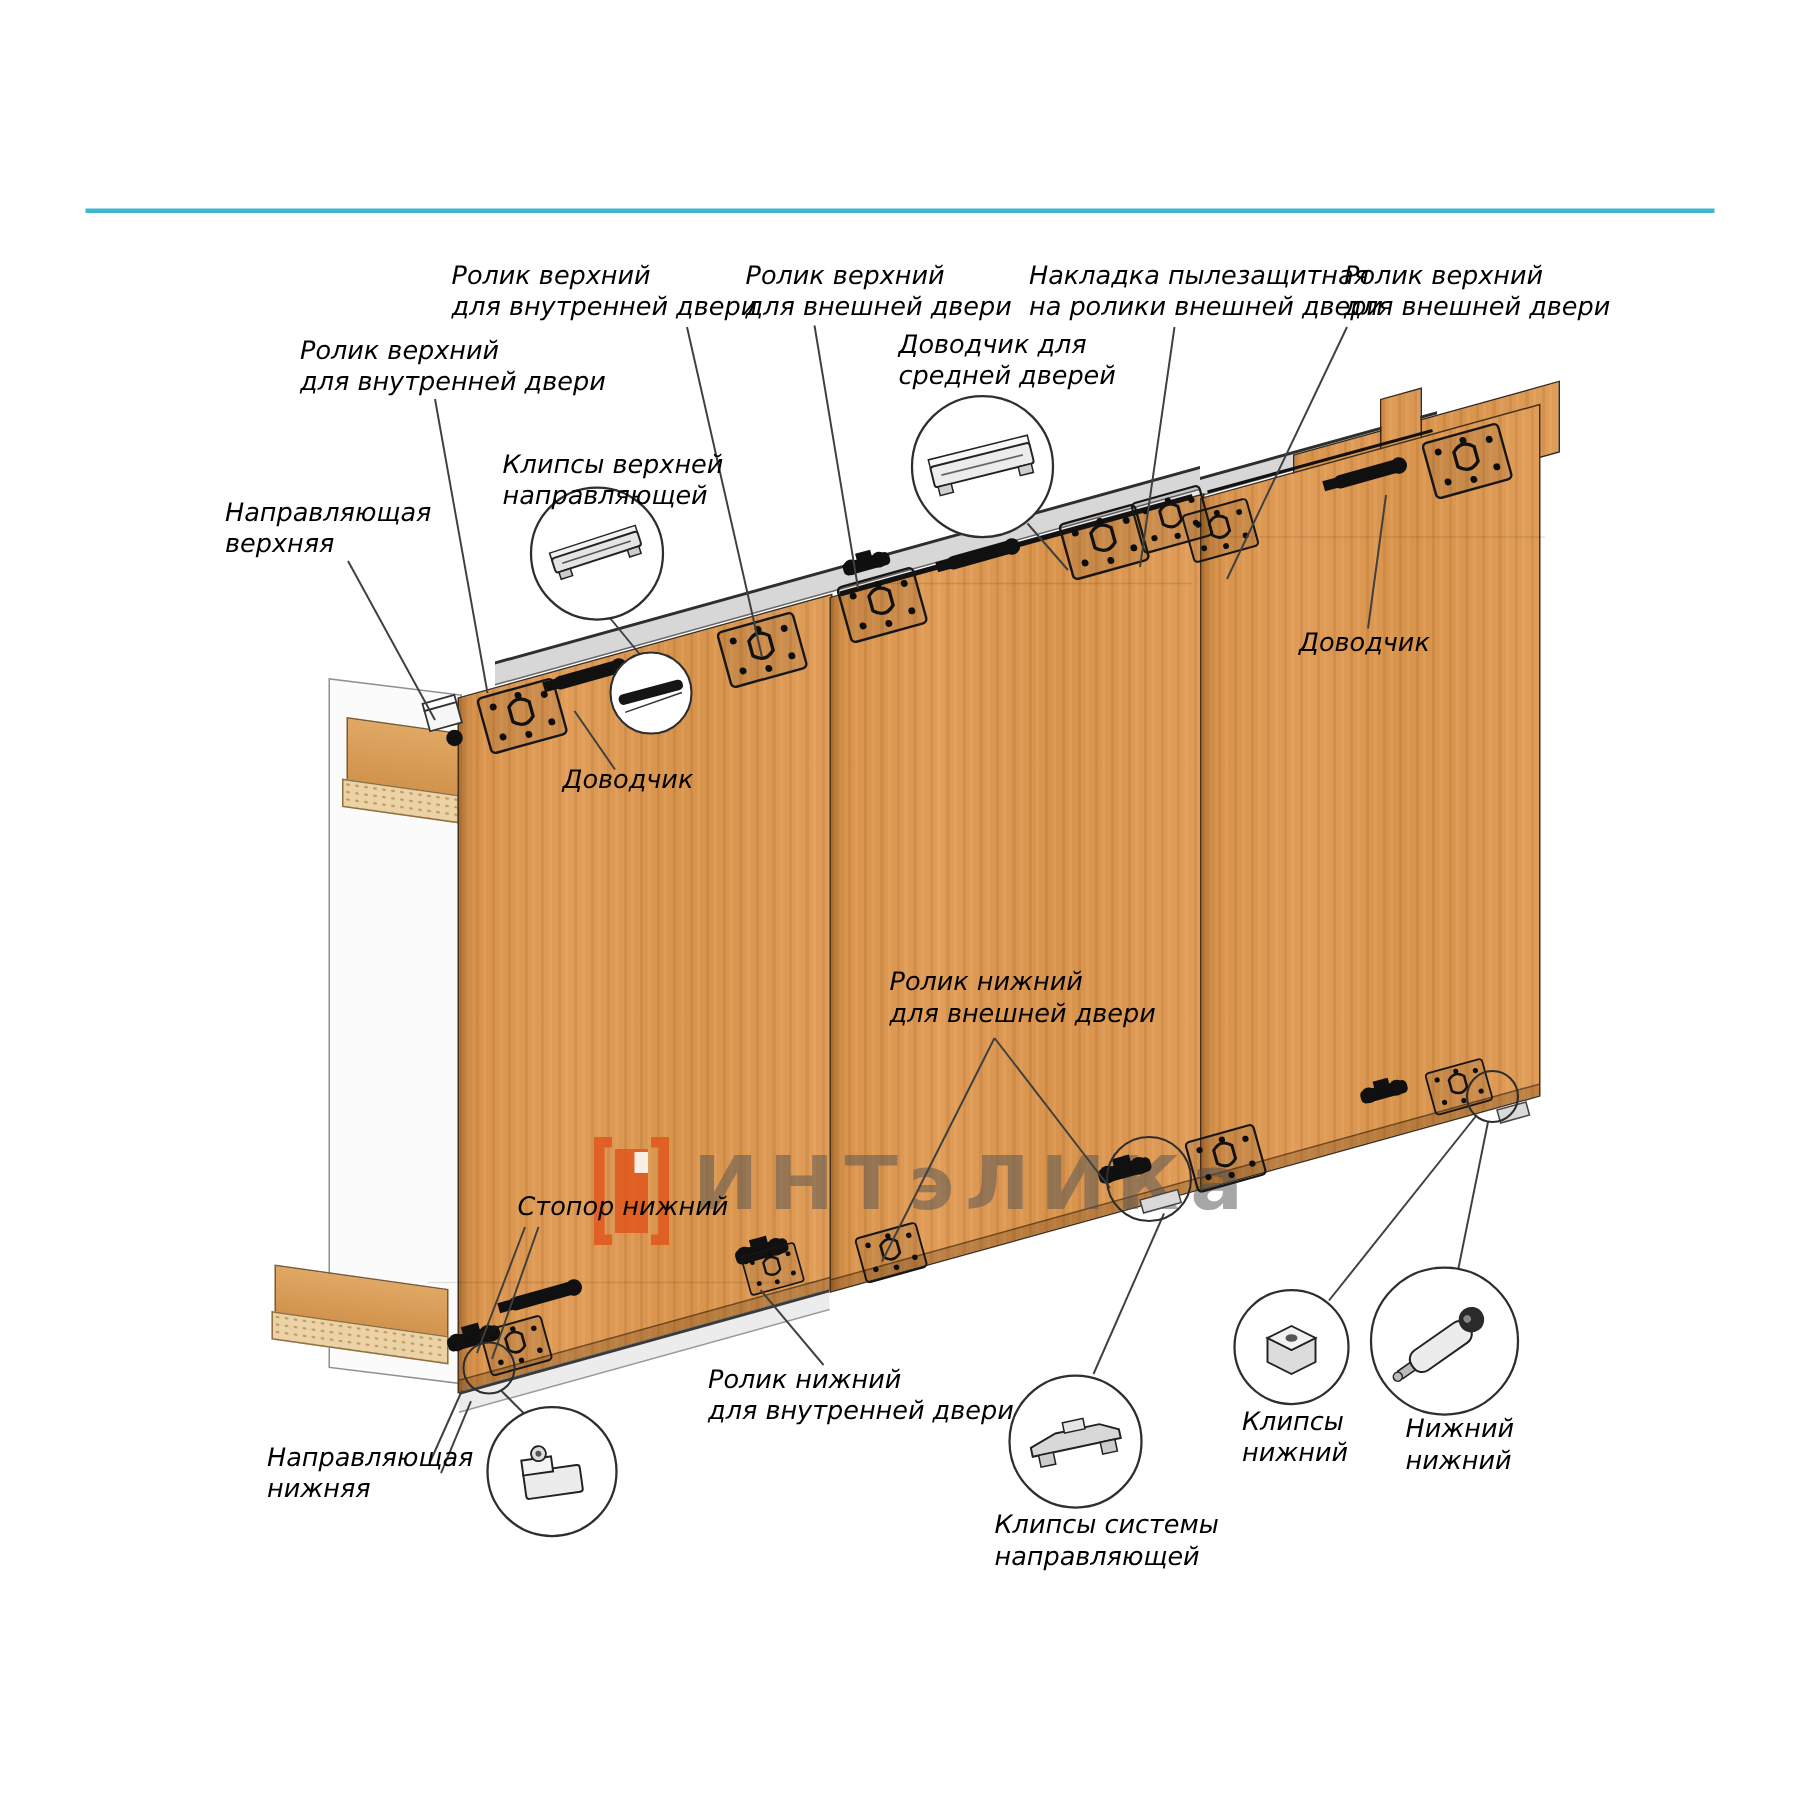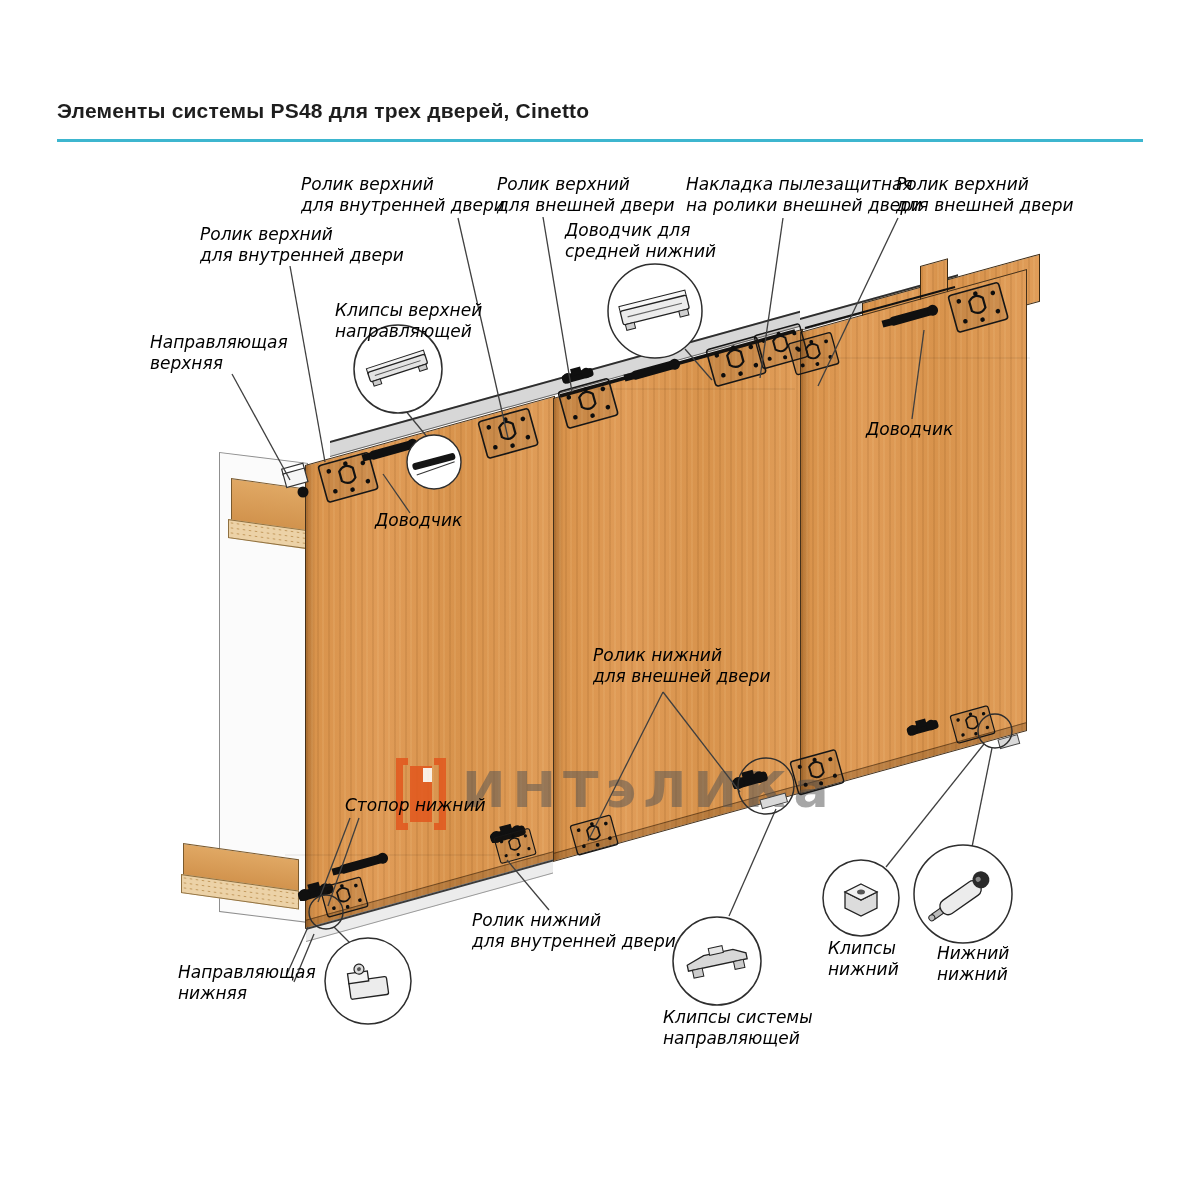--- a/index.html
+++ b/index.html
@@ -45,21 +45,20 @@
   #overlay{position:absolute;left:0;top:0;z-index:5;pointer-events:none;}
   .lbl{position:absolute;z-index:6;font:italic 17px/21px "DejaVu Sans",sans-serif;
        color:#000000;white-space:nowrap;}
   .lbl .ln{display:block;}
 </style>
 </head>
 <body>
 
 <div id="page">
 
-  <div id="title">Элементы системы PS48 для трех дверей, Cinetto</div>
   <div id="title-rule"></div>
 
   <div id="side-panel" class="sk7"></div>
   <div class="sk8 shelf-face" style="left:231px;top:478px;width:74px;height:42px;"></div>
   <div class="sk8 shelf-edge" style="left:228px;top:519px;width:76px;height:17px;"></div>
   <div class="sk8 shelf-face" style="left:183px;top:843px;width:114px;height:32px;"></div>
   <div class="sk8 shelf-edge" style="left:181px;top:874px;width:116px;height:17px;"></div>
 
   <div class="sk rail" style="left:330px;top:441px;width:470px;height:13px;"></div>
   <div class="sk rail" style="left:800px;top:318px;width:158px;height:10px;"></div>
@@ -271,23 +270,23 @@
     <span class="ln">для внешней двери</span>
   </div>
   <div class="lbl" style="left:686px;top:174px">
     <span class="ln">Накладка пылезащитная</span>
     <span class="ln">на ролики внешней двери</span>
   </div>
   <div class="lbl" style="left:896px;top:174px">
     <span class="ln">Ролик верхний</span>
     <span class="ln">для внешней двери</span>
   </div>
-  <div class="lbl" style="left:565px;top:220px">
+  <div class="lbl" style="left:599px;top:220px">
     <span class="ln">Доводчик для</span>
-    <span class="ln">средней нижний</span>
+    <span class="ln">средней дверей</span>
   </div>
   <div class="lbl" style="left:150px;top:332px">
     <span class="ln">Направляющая</span>
     <span class="ln">верхняя</span>
   </div>
   <div class="lbl" style="left:335px;top:300px">
     <span class="ln">Клипсы верхней</span>
     <span class="ln">направляющей</span>
   </div>
   <div class="lbl" style="left:375px;top:510px">

